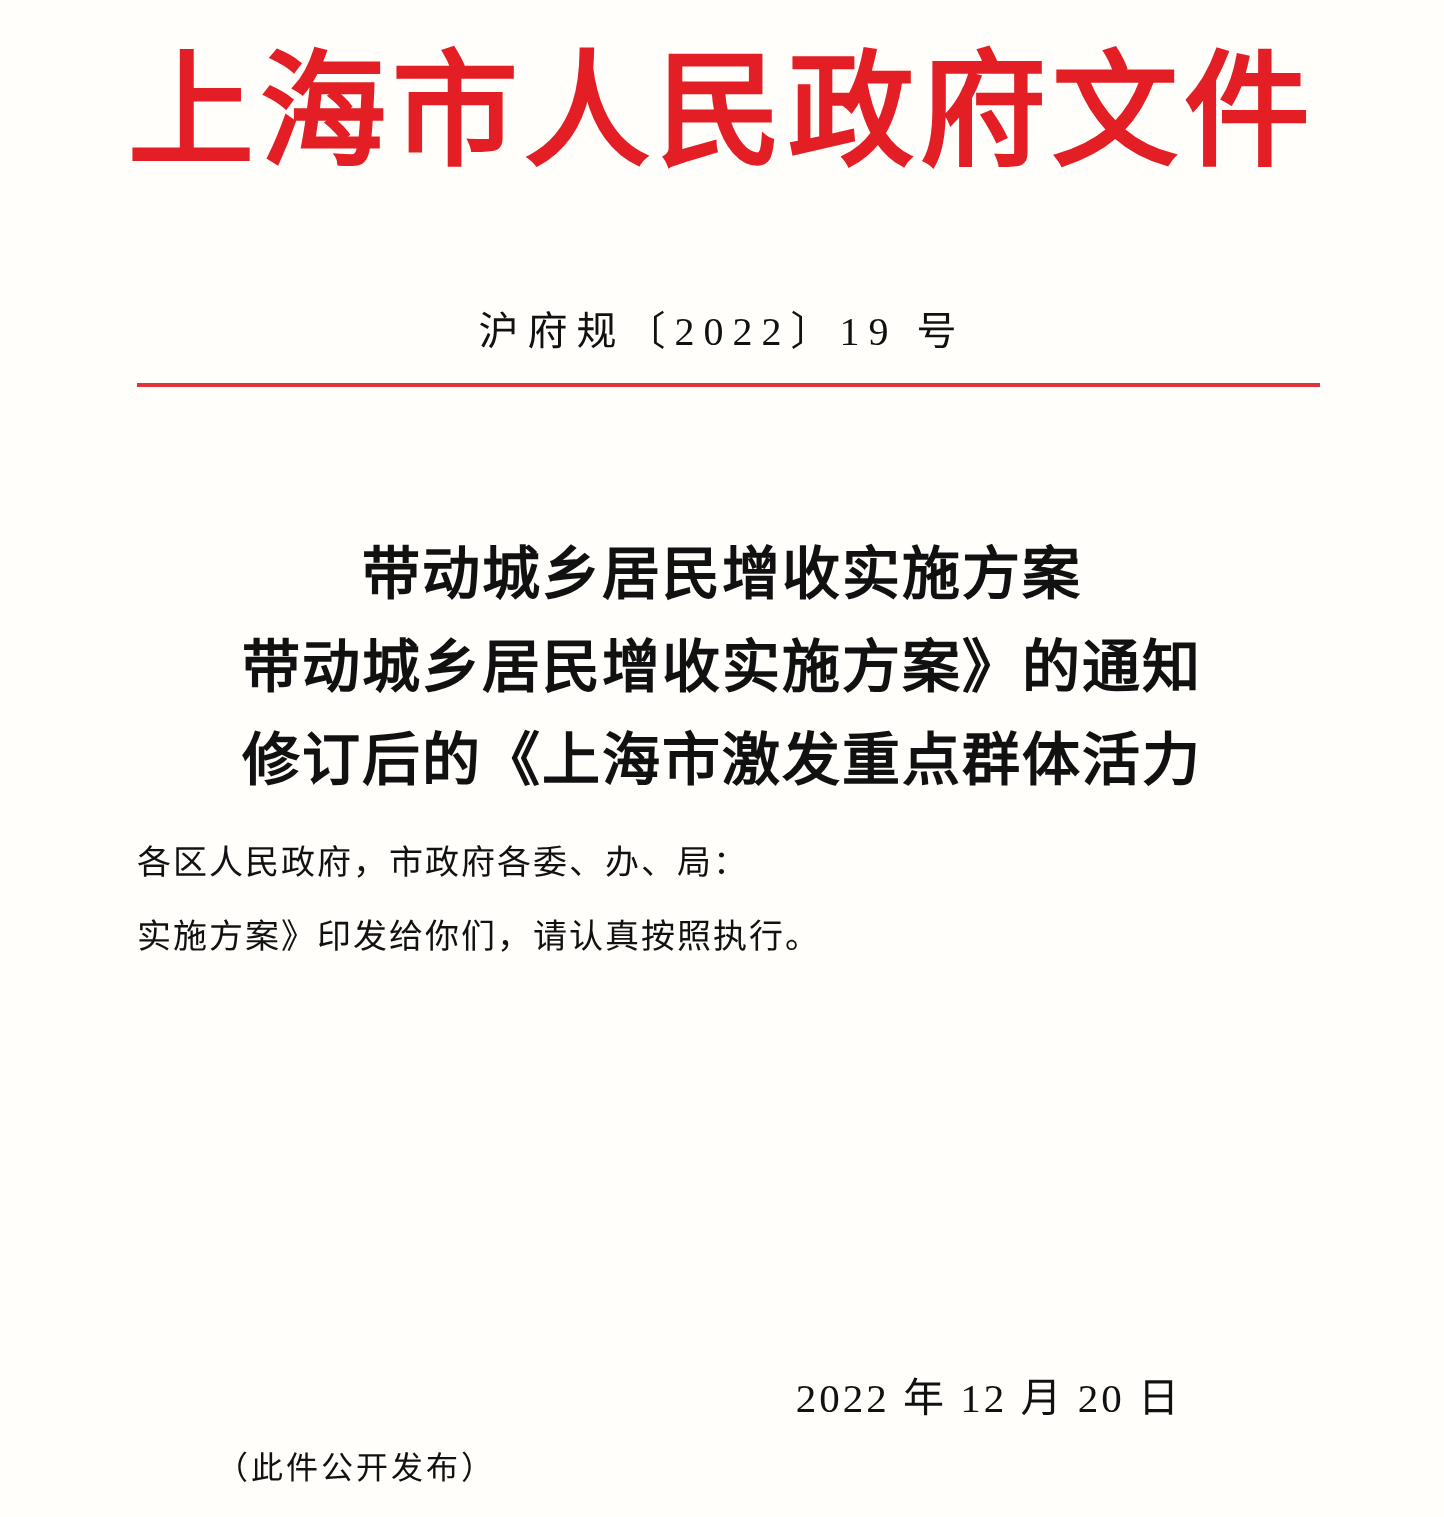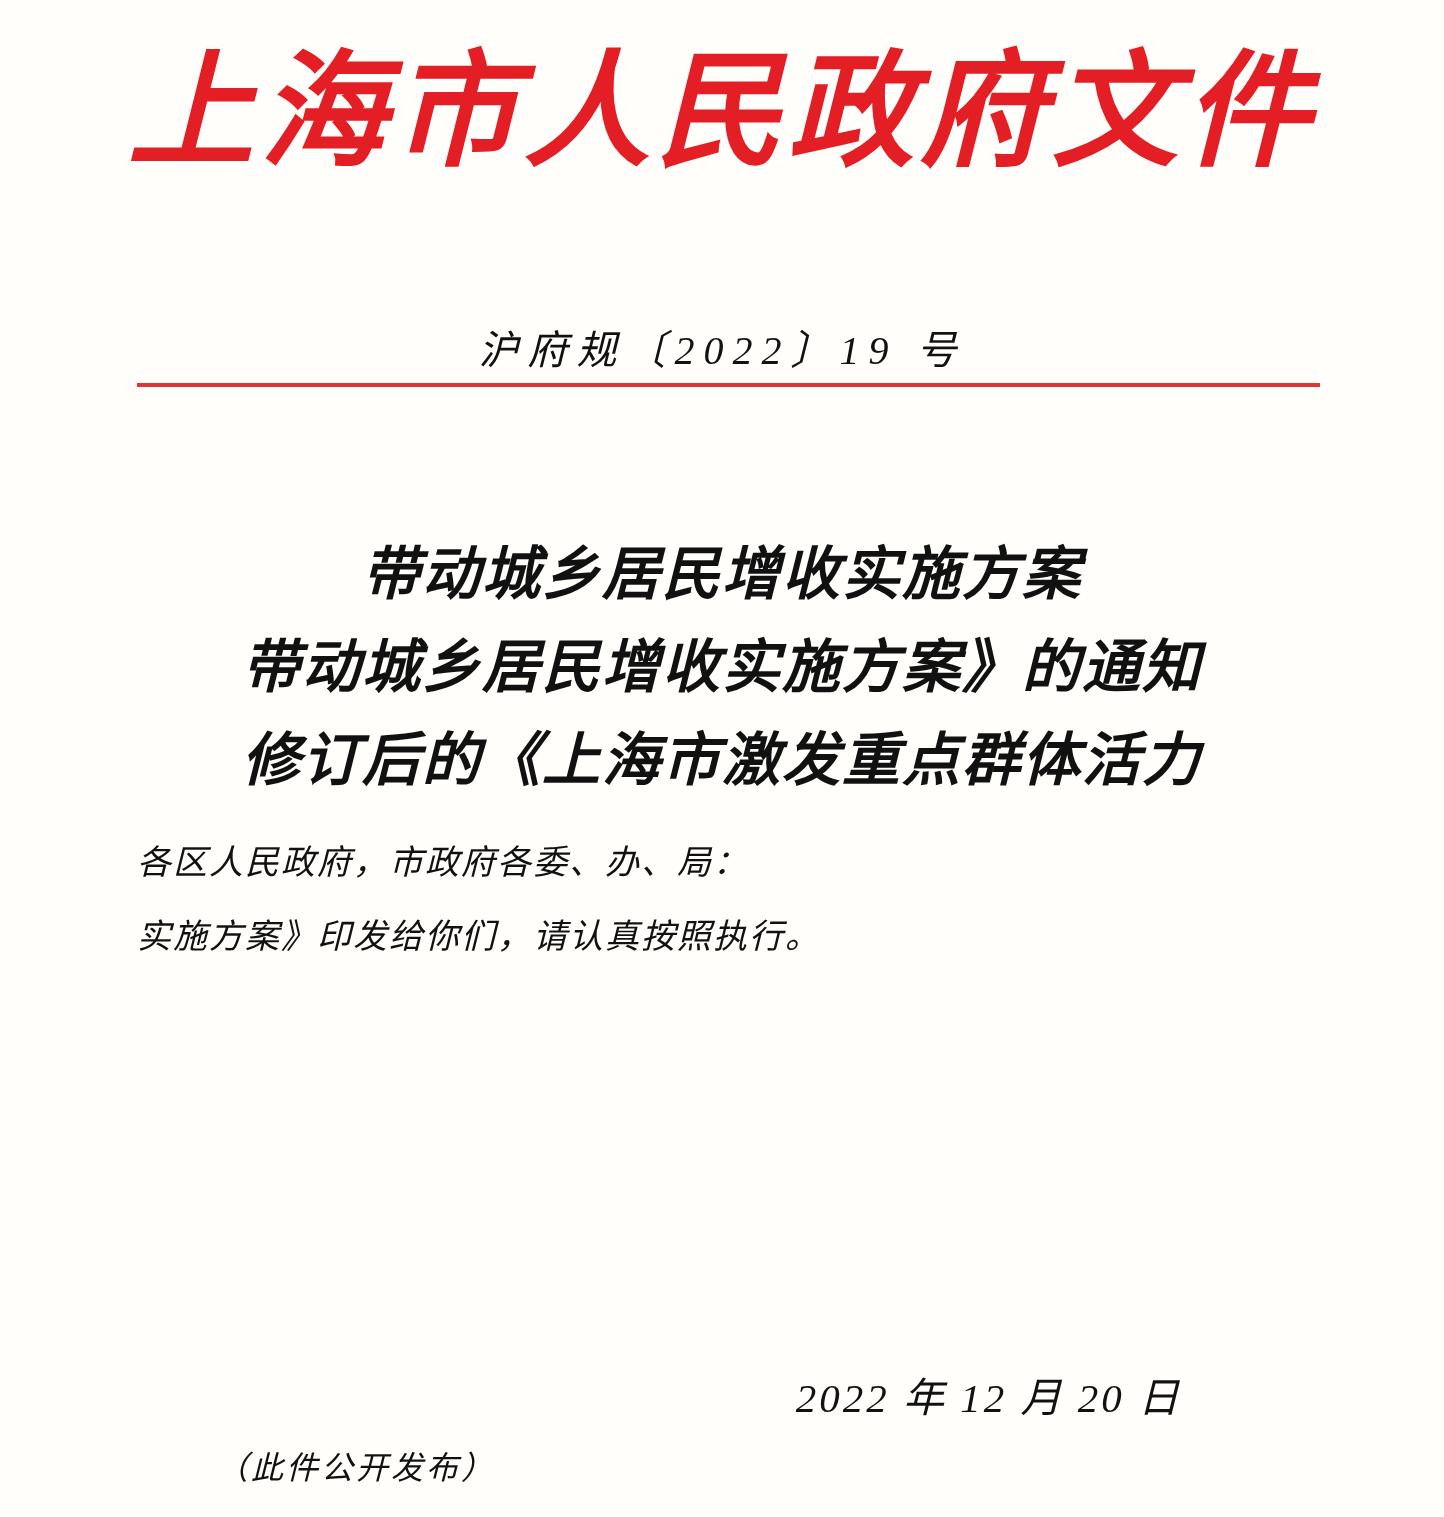--- a/index.html
+++ b/index.html
@@ -13,21 +13,20 @@
   body{
     font-family:"Liberation Serif","DejaVu Serif",serif;
     color:var(--ink);
   }
   .page{
     position:relative;
     width:1444px;
     height:1517px;
     background:var(--paper);
     overflow:hidden;
-    font-style:italic;
   }
   
   .masthead{
     position:absolute;
     top:34px;
     left:0;
     right:0;
     text-align:center;
     color:var(--header-red);
     font-size:126px;
@@ -40,21 +39,20 @@
   .doc-number{
     position:absolute;
     top:308px;
     left:0;
     right:0;
     text-align:center;
     font-size:40px;
     line-height:1.2;
     letter-spacing:9px;
     white-space:nowrap;
-    margin-top:19px;
   }
   
   .red-rule{
     position:absolute;
     top:383px;
     left:137px;
     width:1183px;
     height:4px;
     background:var(--rule-red);
   }

